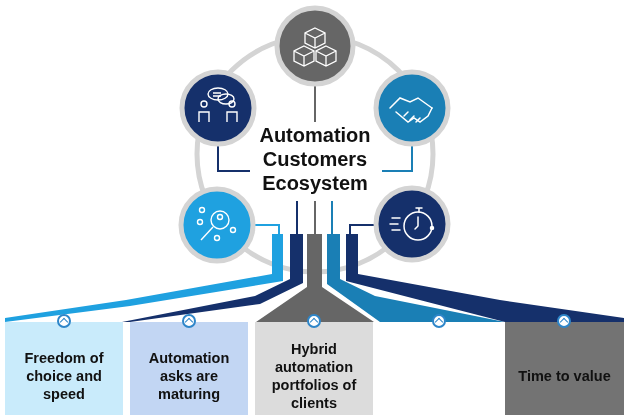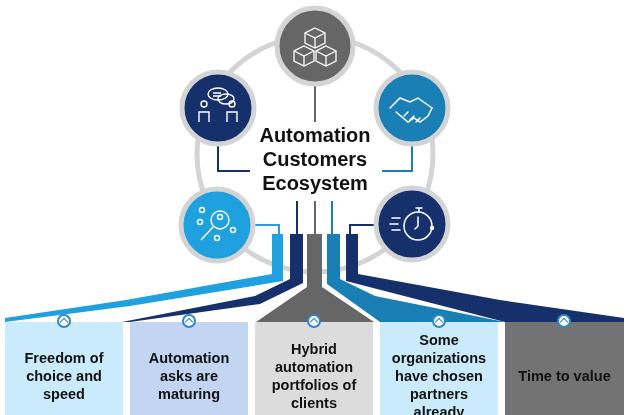--- a/index.html
+++ b/index.html
@@ -92,23 +92,20 @@
 
   <div class="box" style="left:5px;width:118px;background:#c9ebfb;">
     <span>Freedom of choice and speed</span>
   </div>
   <div class="box" style="left:130px;width:118px;background:#c2d6f3;">
     <span>Automation asks are maturing</span>
   </div>
   <div class="box" style="left:255px;width:118px;background:#dcdcdc;">
     <span>Hybrid automation portfolios of clients</span>
   </div>
-  <div class="box" style="left:380px;width:118px;background:#c9ebfb;">
-    <span>Some organizations have chosen partners already</span>
-  </div>
   <div class="box" style="left:505px;width:119px;background:#737373;">
     <span>Time to value</span>
   </div>
 
   <div class="badge" style="left:57px;">
       <span></span>
     </div>
   <div class="badge" style="left:182px;">
       <span></span>
     </div>

